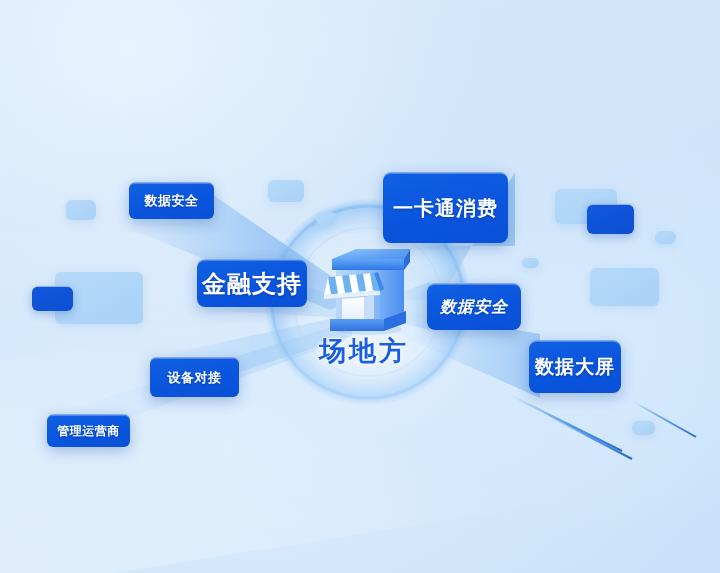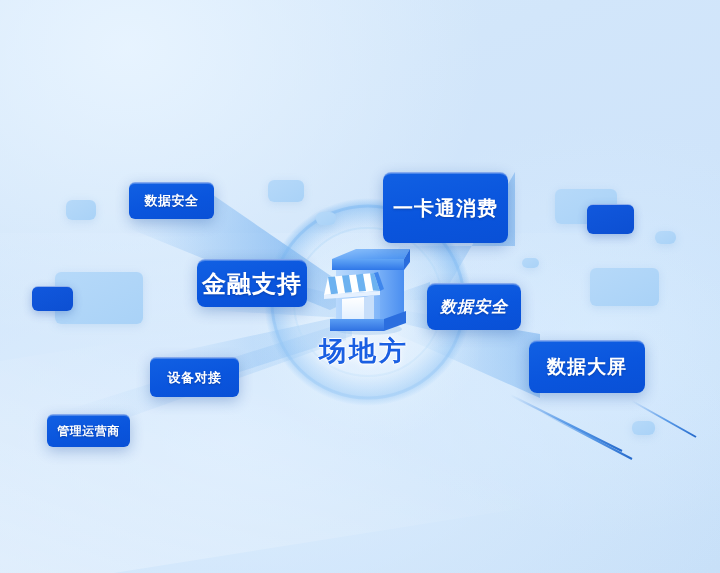--- a/index.html
+++ b/index.html
@@ -266,18 +266,18 @@
     <rect x="12" y="76" width="54" height="12" rx="3" fill="url(#baseGrad)"></rect>
   </svg>
 
   <div class="center-title">场地方</div>
 
   <div id="label-layer">
       <div class="label small" style="left: 129px; top: 182px; width: 85px; height: 37px; font-size: 13px;">数据安全</div>
       <div class="label" style="left: 197px; top: 259px; width: 110px; height: 48px; font-size: 24px;">金融支持</div>
       <div class="label" style="left: 383px; top: 172px; width: 125px; height: 71px; font-size: 20px;">一卡通消费</div>
       <div class="label" style="left: 427px; top: 283px; width: 94px; height: 47px; font-size: 16px; font-style: italic;">数据安全</div>
-      <div class="label" style="left: 529px; top: 340px; width: 116px; height: 53px; font-size: 19px;">数据大屏</div>
+      <div class="label" style="left: 529px; top: 340px; width: 92px; height: 53px; font-size: 19px;">数据大屏</div>
       <div class="label small" style="left: 150px; top: 357px; width: 89px; height: 40px; font-size: 13px;">设备对接</div>
       <div class="label small" style="left: 47px; top: 414px; width: 83px; height: 33px; font-size: 12px;">管理运营商</div>
     </div>
 
 </div>
 
 </body></html>

